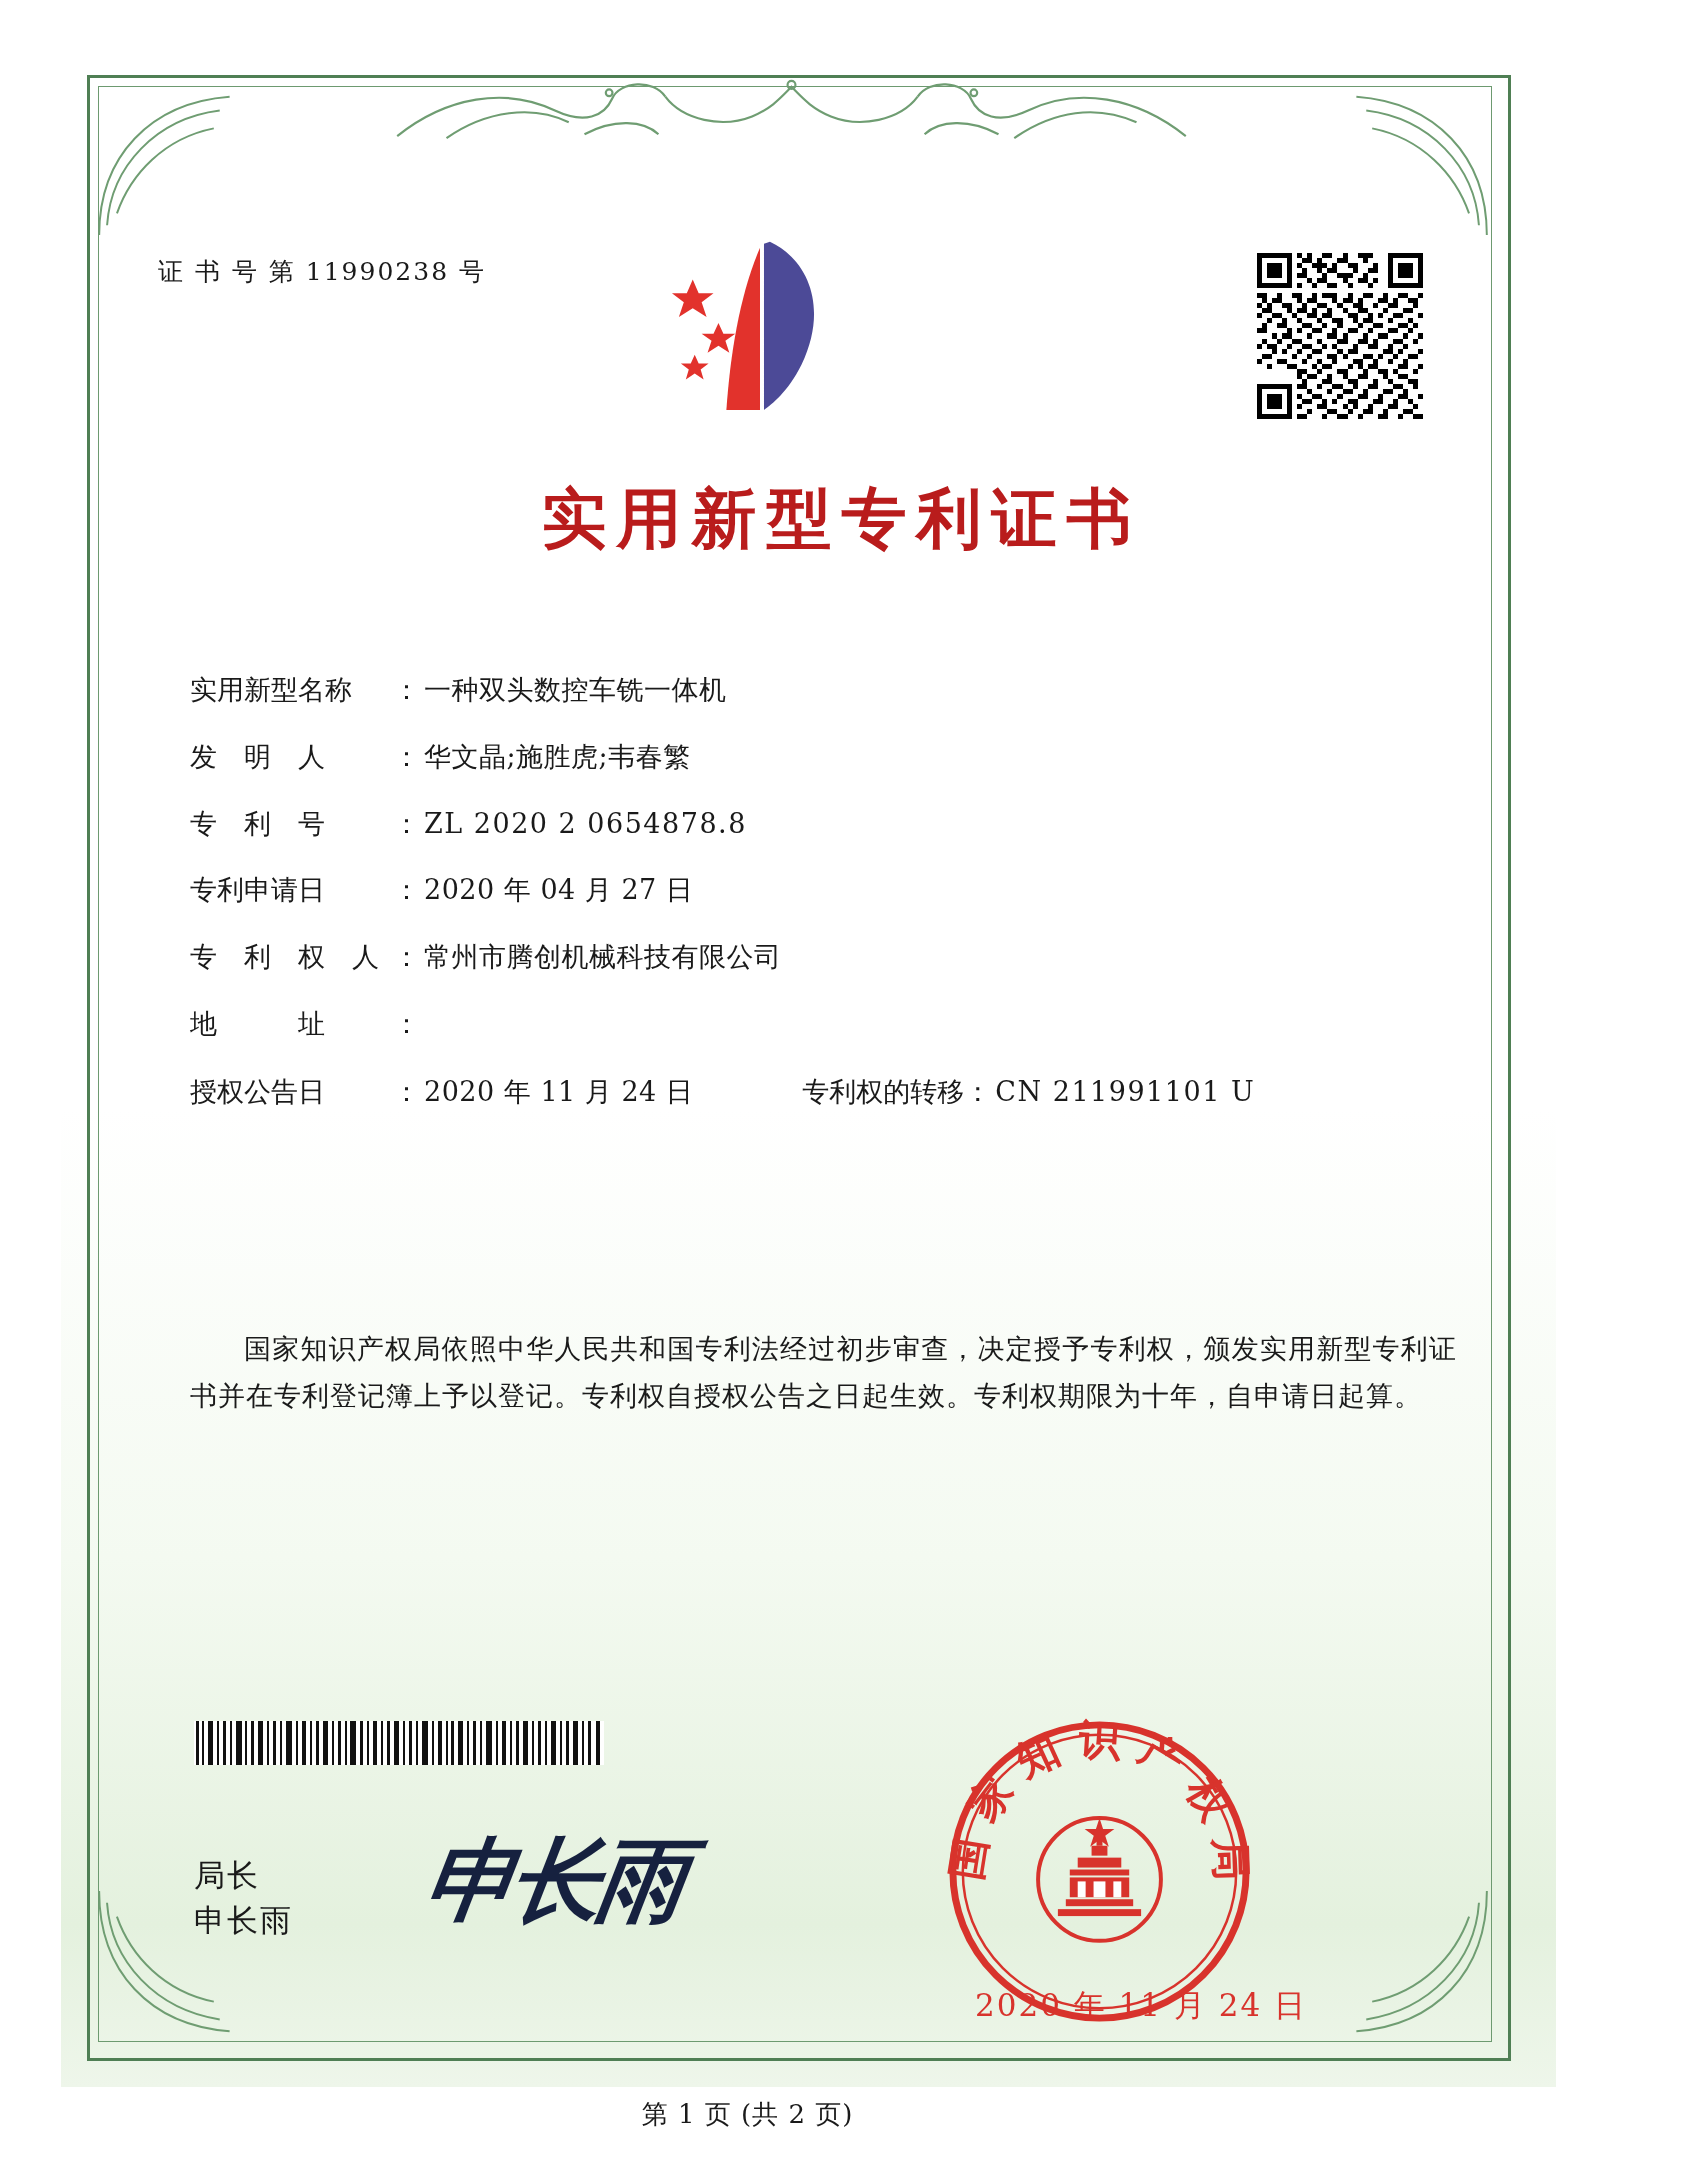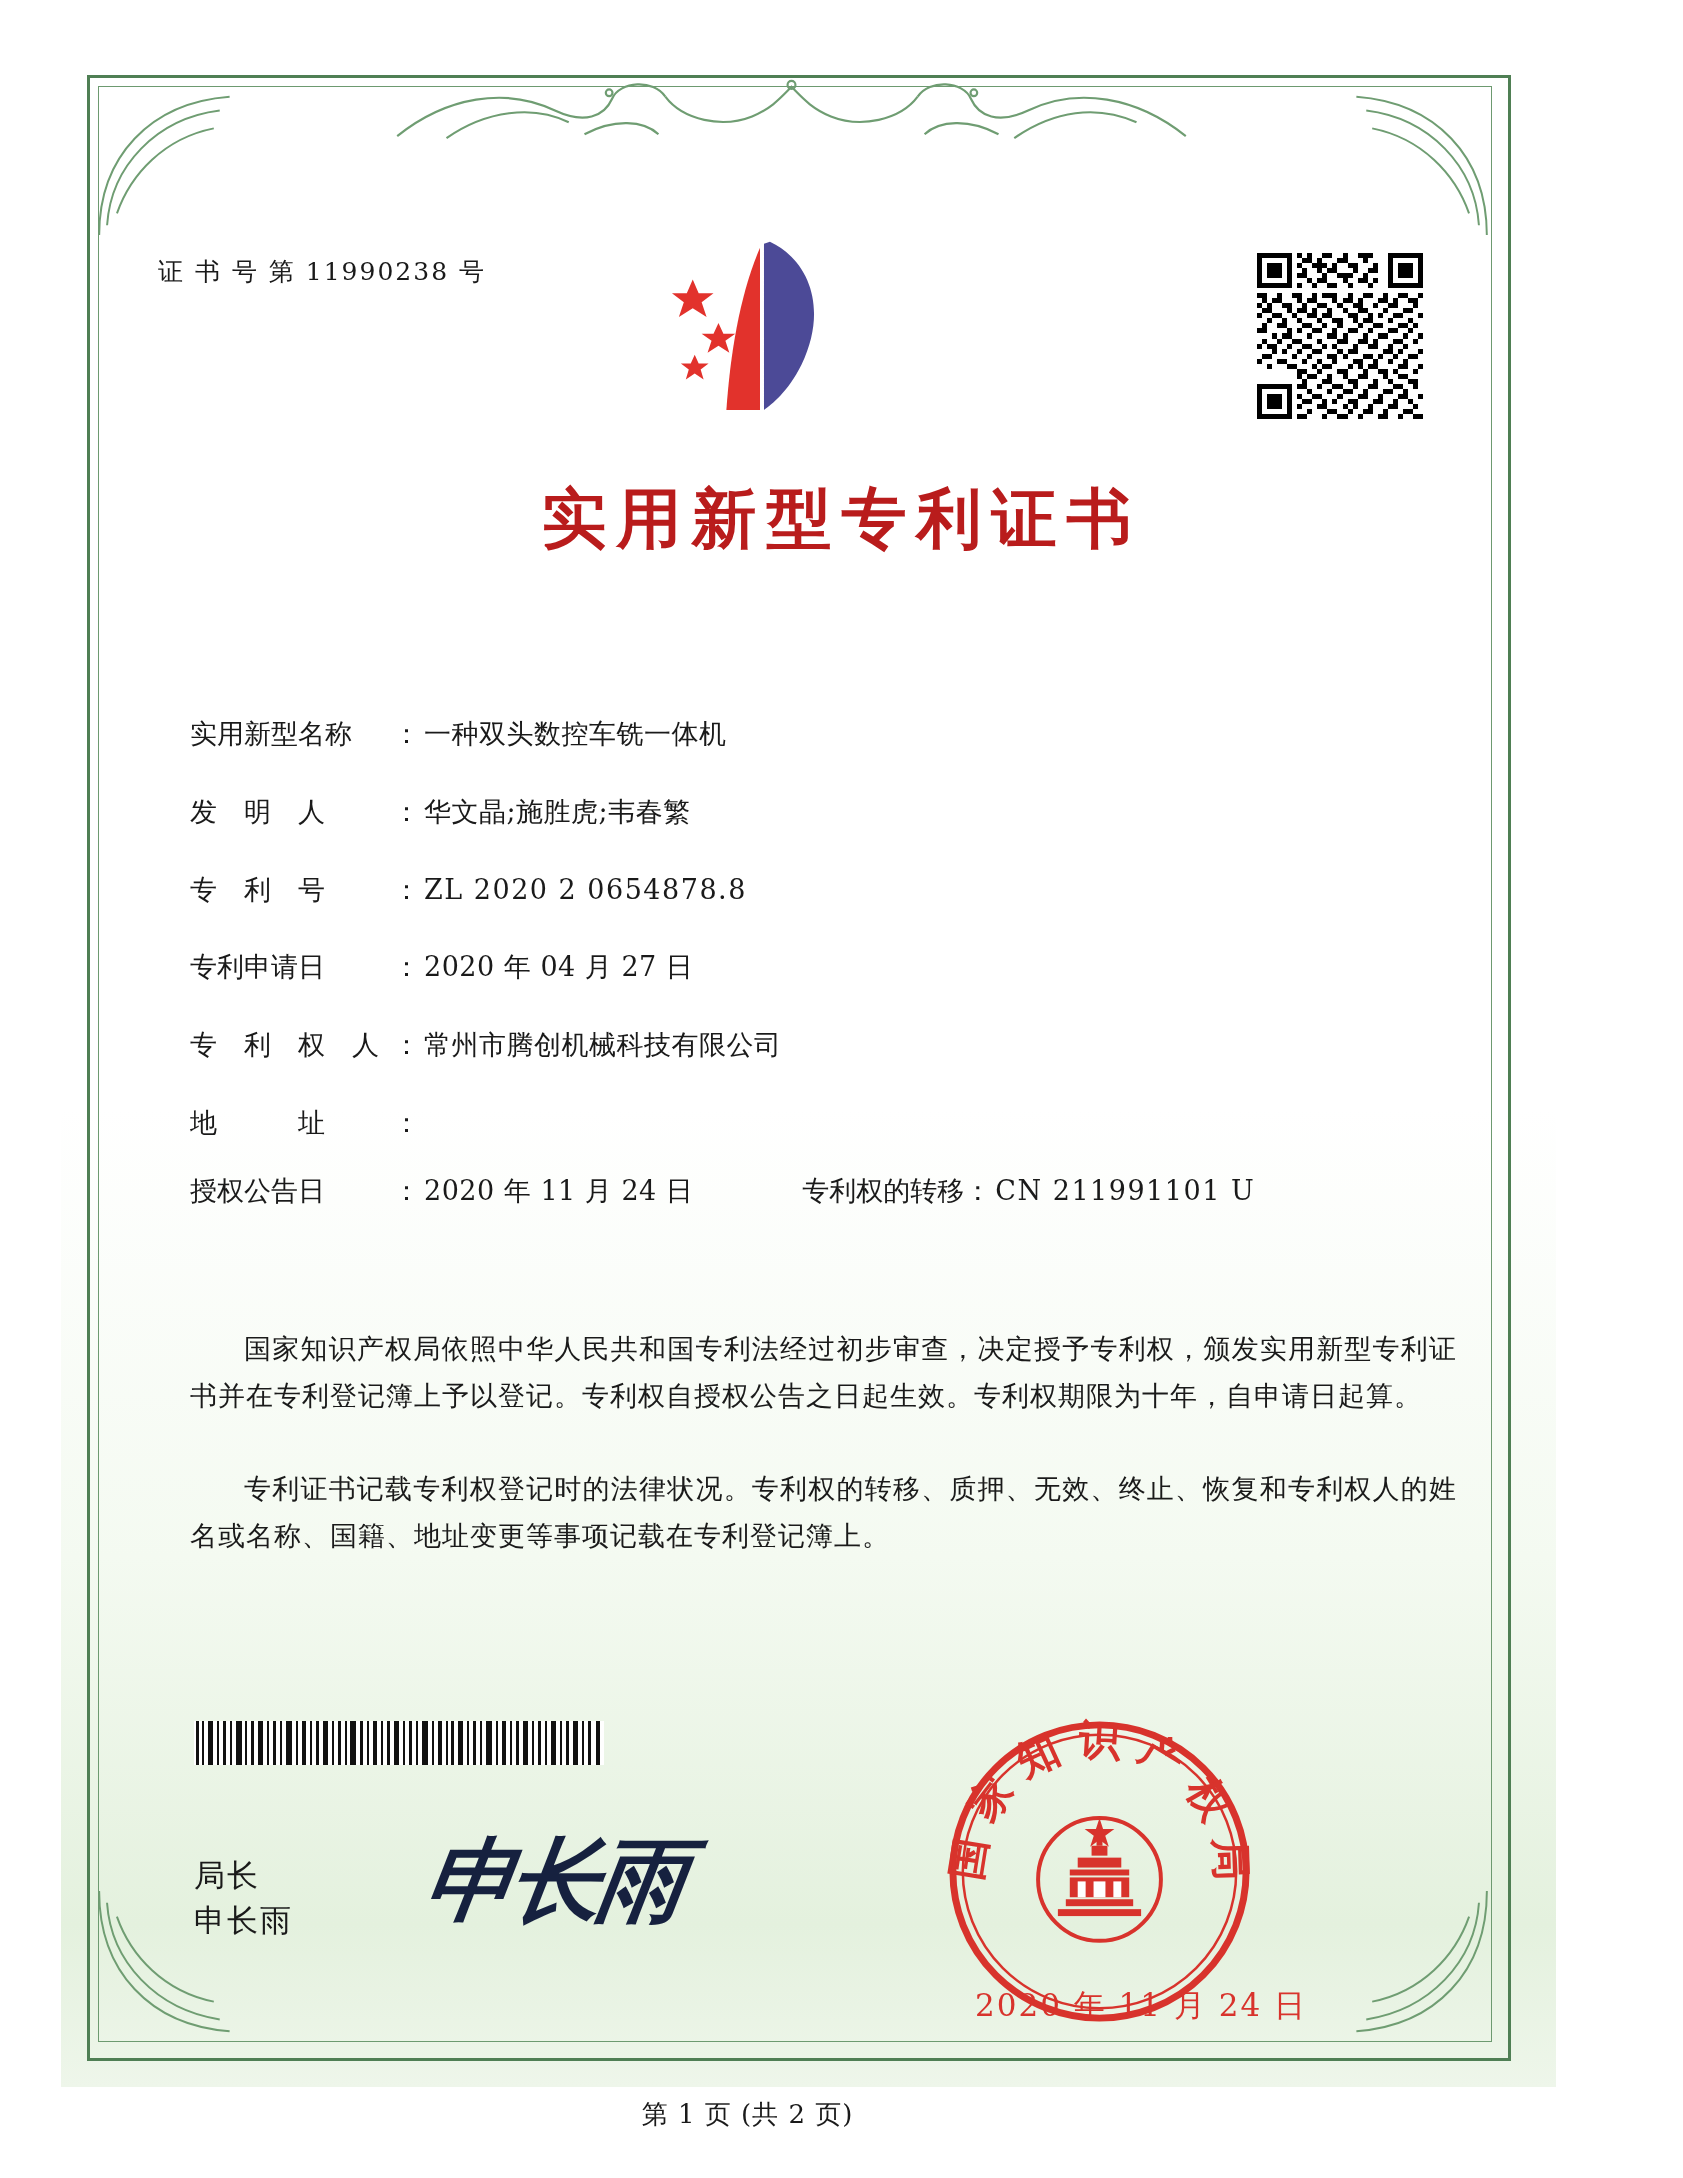--- a/index.html
+++ b/index.html
@@ -105,21 +105,20 @@
     left: 190px; top: 673px;
     width: 1267px;
   }
   .field-row {
     display: flex;
     align-items: flex-end;
     margin-bottom: 33px;
     font-size: 27px;
     line-height: 1.25;
     white-space: nowrap;
-    margin-top: 44px;
   }
   .field-label {
     display: inline-block;
     width: 203px;
     letter-spacing: 0px;
   }
   .field-colon { margin: 0 4px 0 0; }
   .field-value { letter-spacing: 0.5px; }
   .field-value.mono {
     font-family: "DejaVu Serif", "Liberation Serif", serif;
@@ -575,21 +574,20 @@
       <span class="field-colon">：</span>
       <span class="field-value">2020 年 11 月 24 日</span>
       <span class="pub-gap"></span>
       <span>专利权的转移</span>
       <span class="field-colon">：</span>
       <span class="field-value mono">CN 211991101 U</span>
     </div>
   </div>
 
   <div class="para para-1">国家知识产权局依照中华人民共和国专利法经过初步审查，决定授予专利权，颁发实用新型专利证书并在专利登记簿上予以登记。专利权自授权公告之日起生效。专利权期限为十年，自申请日起算。</div>
-  <div class="para para-2">专利证书记载专利权登记时的法律状况。专利权的转移、质押、无效、终止、恢复和专利权人的姓名或名称、国籍、地址变更等事项记载在专利登记簿上。</div>
 
   <div class="barcode">
     <svg width="410" height="44" viewBox="0 0 414 44" shape-rendering="crispEdges">
       <rect width="414" height="44" fill="#ffffff"></rect>
       <g fill="#111111">
         <rect x="2" y="0" width="3" height="44"></rect>
           <rect x="8" y="0" width="2" height="44"></rect>
         <rect x="14" y="0" width="5" height="44"></rect>
           <rect x="23" y="0" width="2" height="44"></rect>
         <rect x="29" y="0" width="3" height="44"></rect>

